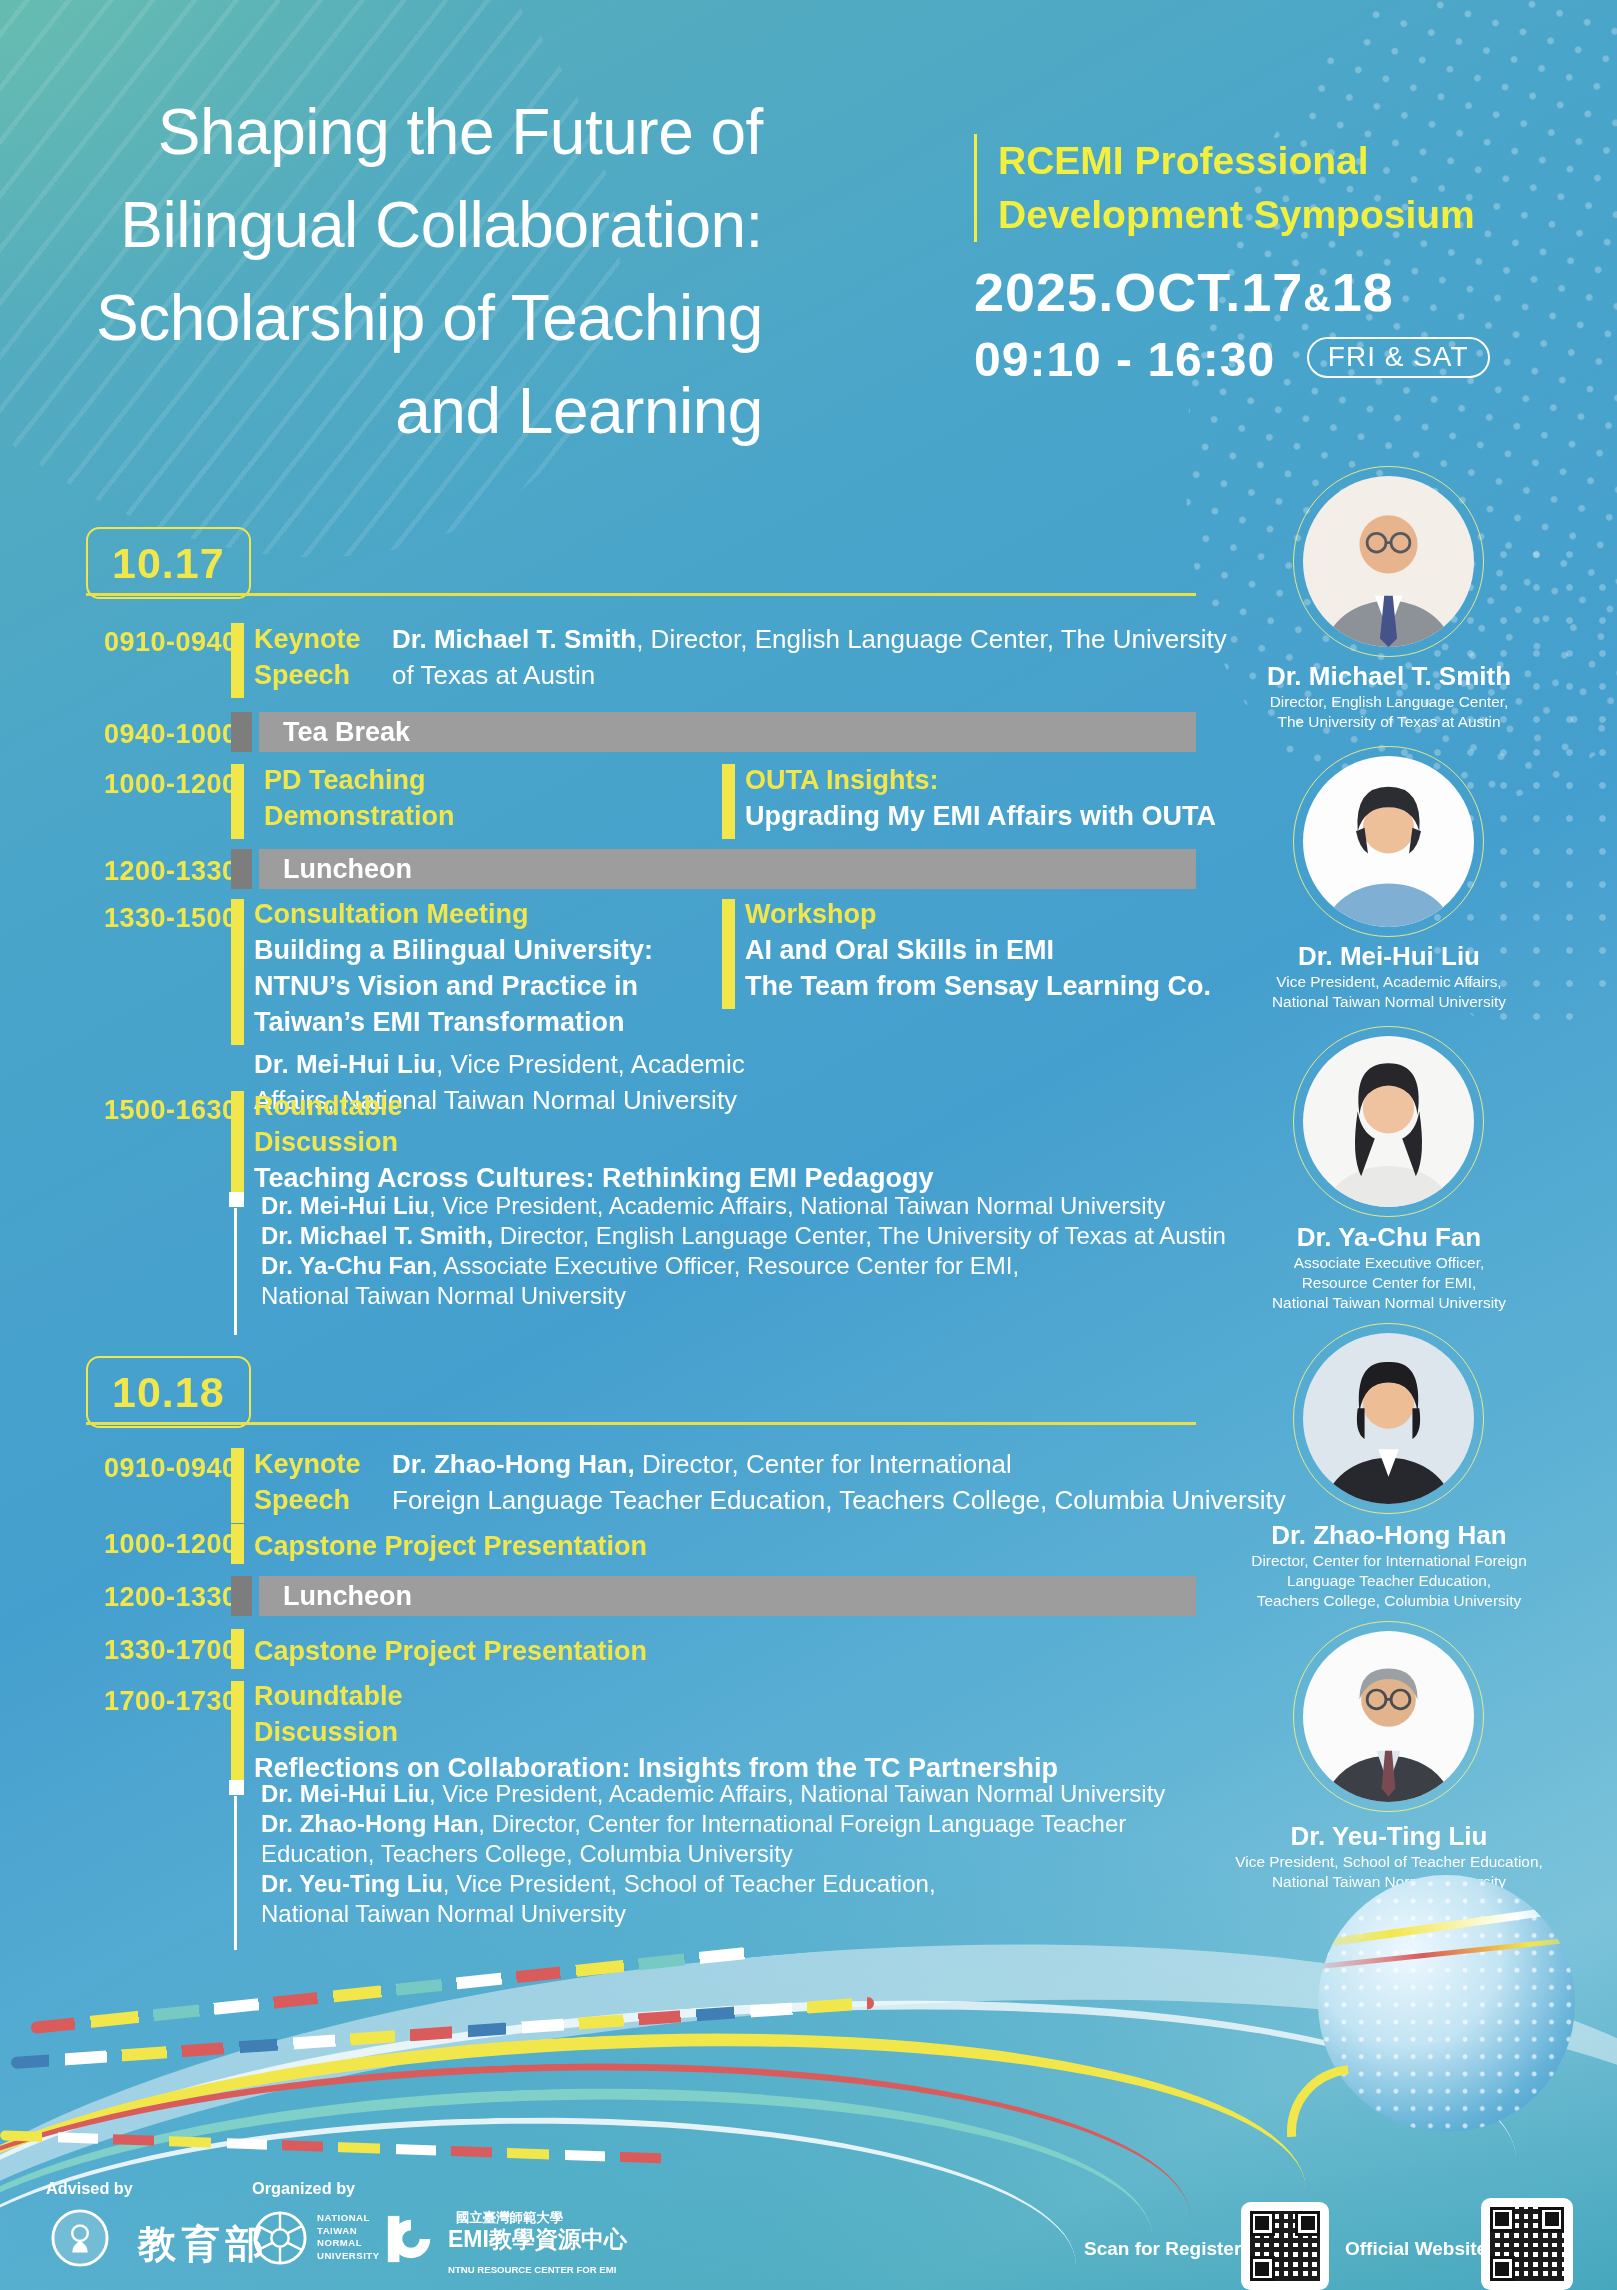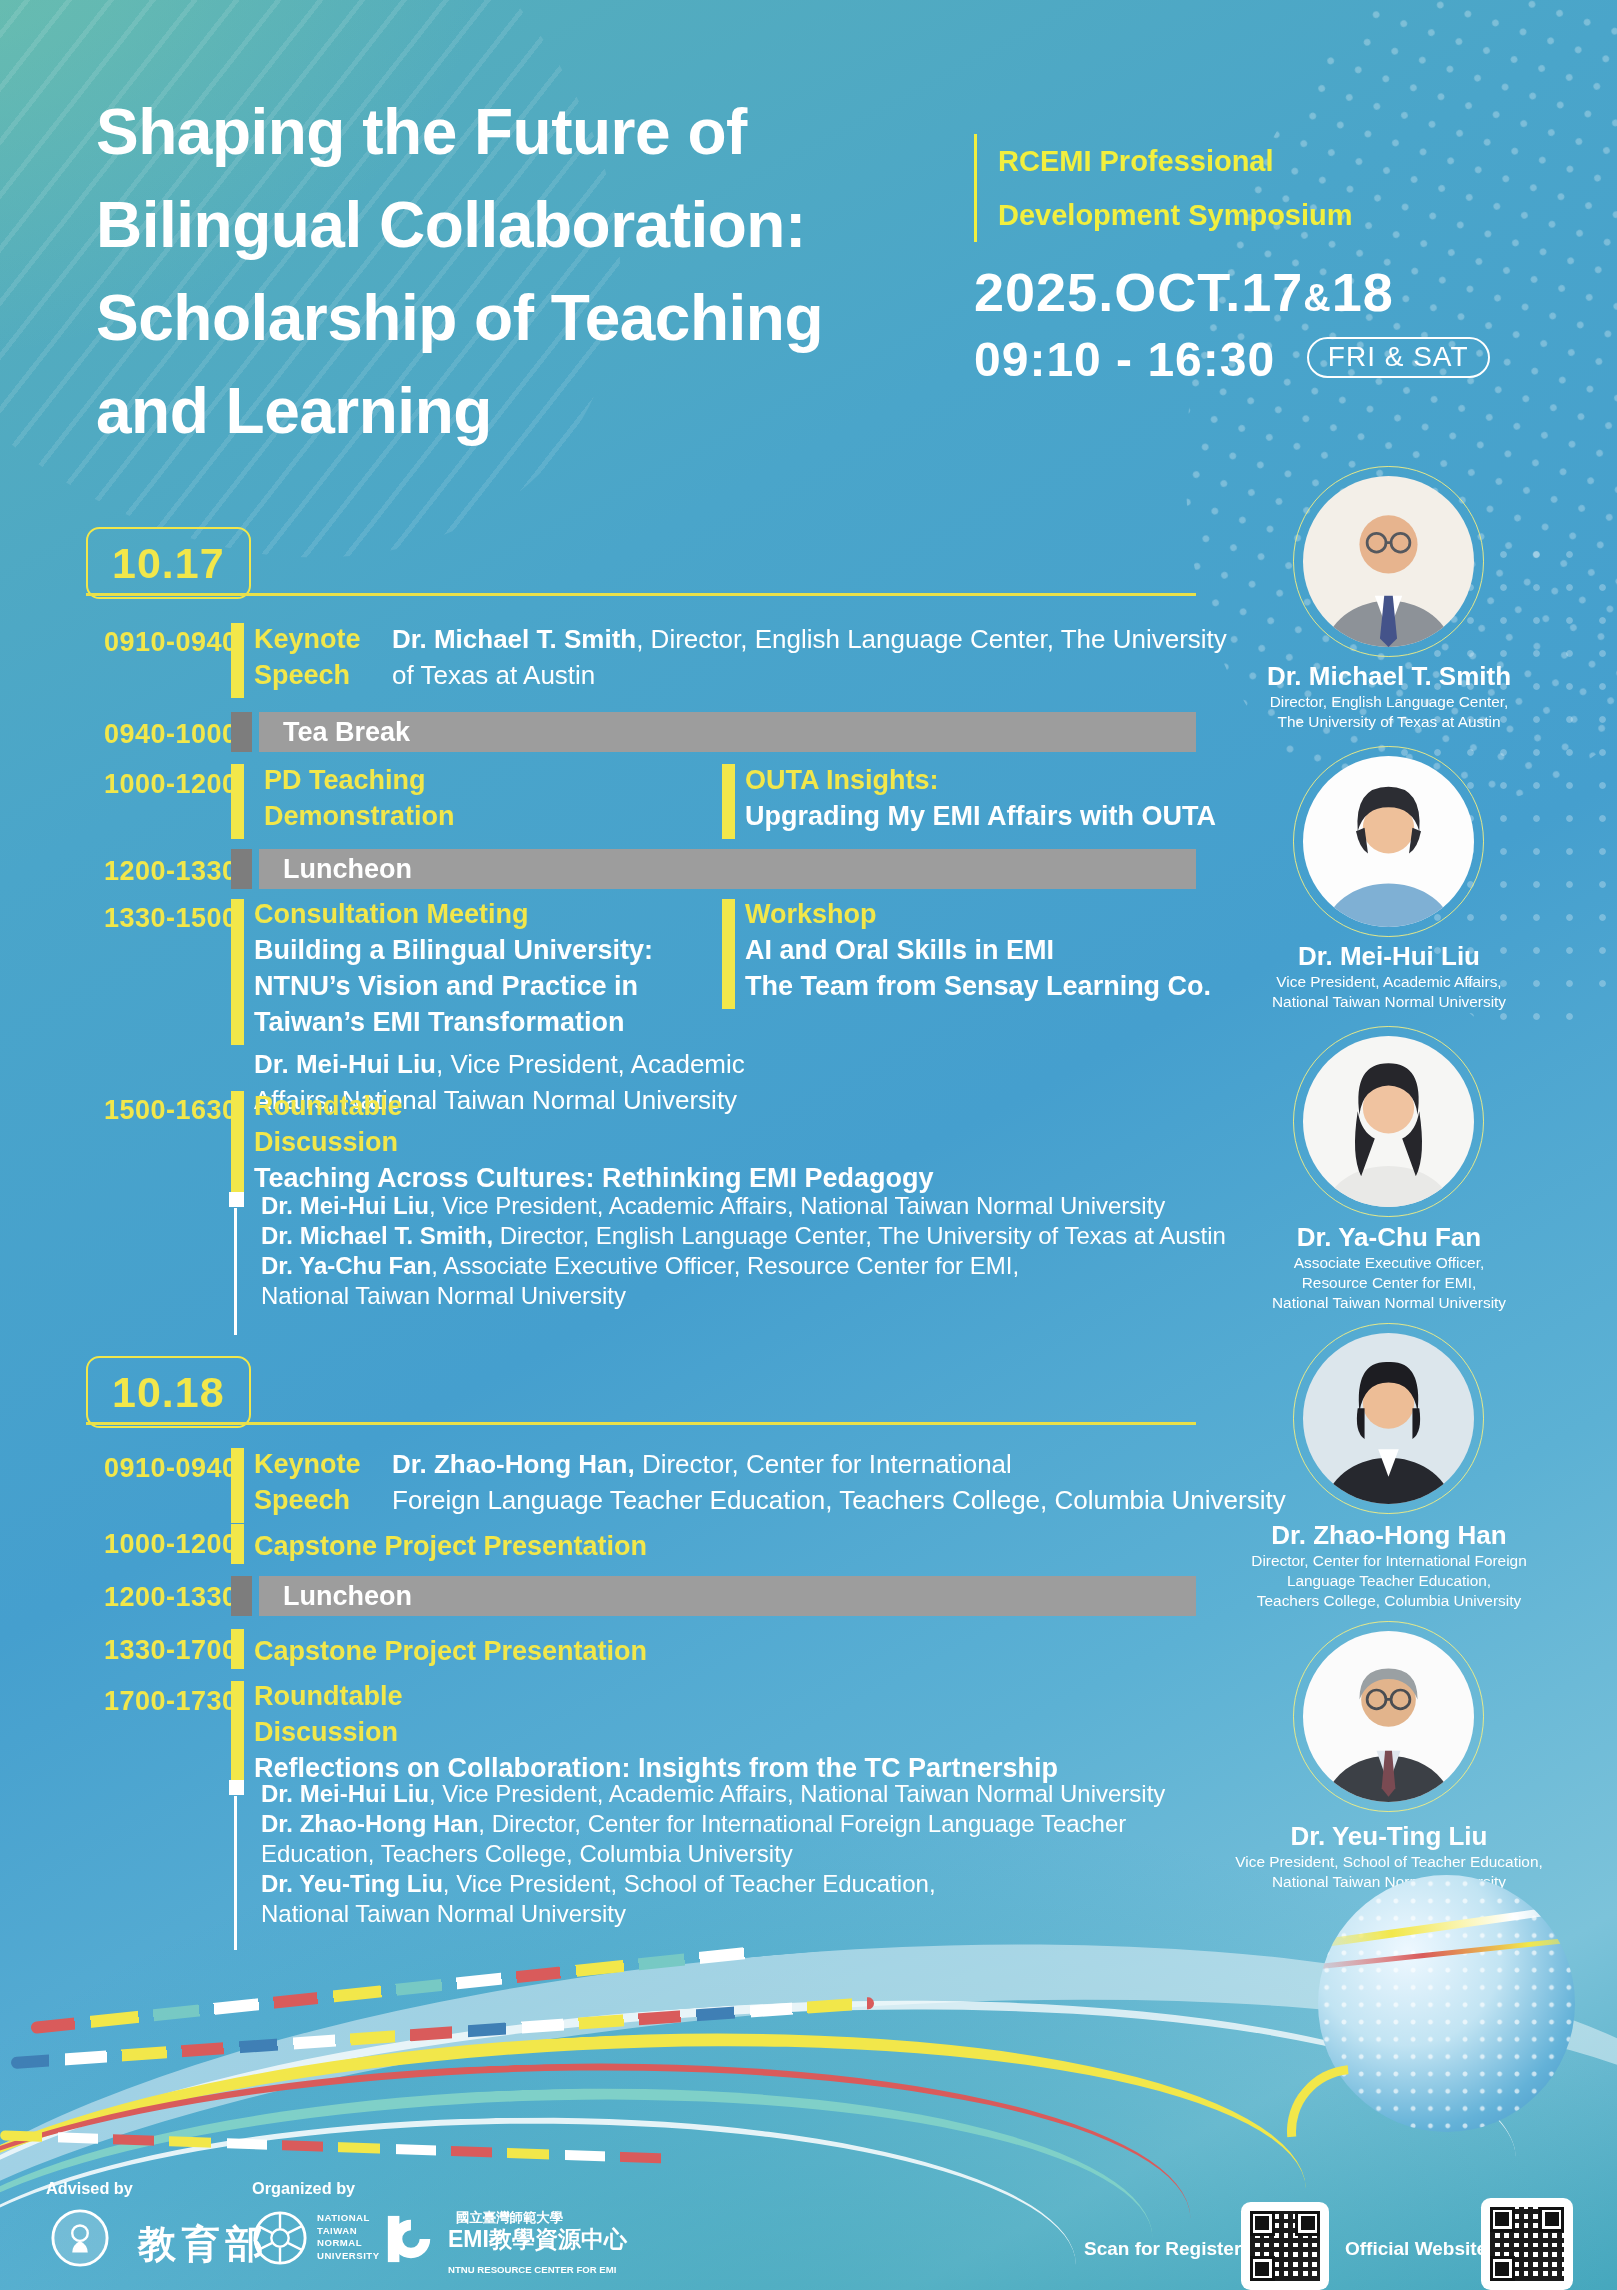--- a/index.html
+++ b/index.html
@@ -12,23 +12,23 @@
   .abs{position:absolute;}
   
   .streaks{left:-211px;top:-154px;width:865px;height:672px;transform:rotate(38deg);
     background:repeating-linear-gradient(90deg,rgba(255,255,255,.10) 0 4.8px,transparent 4.8px 33px);
     border-radius:50%;}
   .dots-tr{right:-202px;top:-115px;width:615px;height:941px;border-radius:50%;transform:rotate(18deg);
     background-image:radial-gradient(rgba(255,255,255,.35) 2.9px,transparent 3.8px);background-size:29px 29px;opacity:.8;}
   .dots-mid{right:-58px;top:538px;width:288px;height:500px;border-radius:50%;
     background-image:radial-gradient(rgba(255,255,255,.28) 2.9px,transparent 3.8px);background-size:33px 33px;}
   
-  .title-line{font-weight:700;font-size:64px;line-height:93px;color:#fff;letter-spacing:-0.5px;white-space:nowrap;}
+  .title-line{font-weight:400;font-size:64px;line-height:93px;color:#fff;letter-spacing:-0.5px;white-space:nowrap;text-align:right;}
   .event-block{border-left:3.8px solid #f2ef3e;padding-left:21px;}
-  .event-line{font-weight:700;font-size:29px;line-height:54px;color:#f2ef3e;white-space:nowrap;}
+  .event-line{font-weight:700;font-size:39px;line-height:54px;color:#f2ef3e;white-space:nowrap;}
   .date-line{font-weight:700;font-size:54px;color:#fff;white-space:nowrap;letter-spacing:1px;}
   .date-amp{font-size:38px;}
   .time-line{font-weight:700;font-size:48px;color:#fff;white-space:nowrap;letter-spacing:1px;}
   .pill{display:inline-block;border:2.9px solid #fff;border-radius:27px;padding:2.9px 19px;
     font-weight:400;font-size:28px;color:#fff;vertical-align:9.6px;letter-spacing:1px;}
   .daybox{border:2.9px solid #f2e74a;border-radius:13.4px;color:#f2e74a;font-weight:700;font-size:43px;
     padding:9.6px 24px;letter-spacing:1px;}
   .hr{height:2.9px;background:#e9e049;}
   .time{font-weight:700;font-size:27px;color:#f2e74a;letter-spacing:0.5px;white-space:nowrap;}
   .ylab{font-weight:700;font-size:27px;line-height:36px;color:#f2e74a;white-space:nowrap;}

